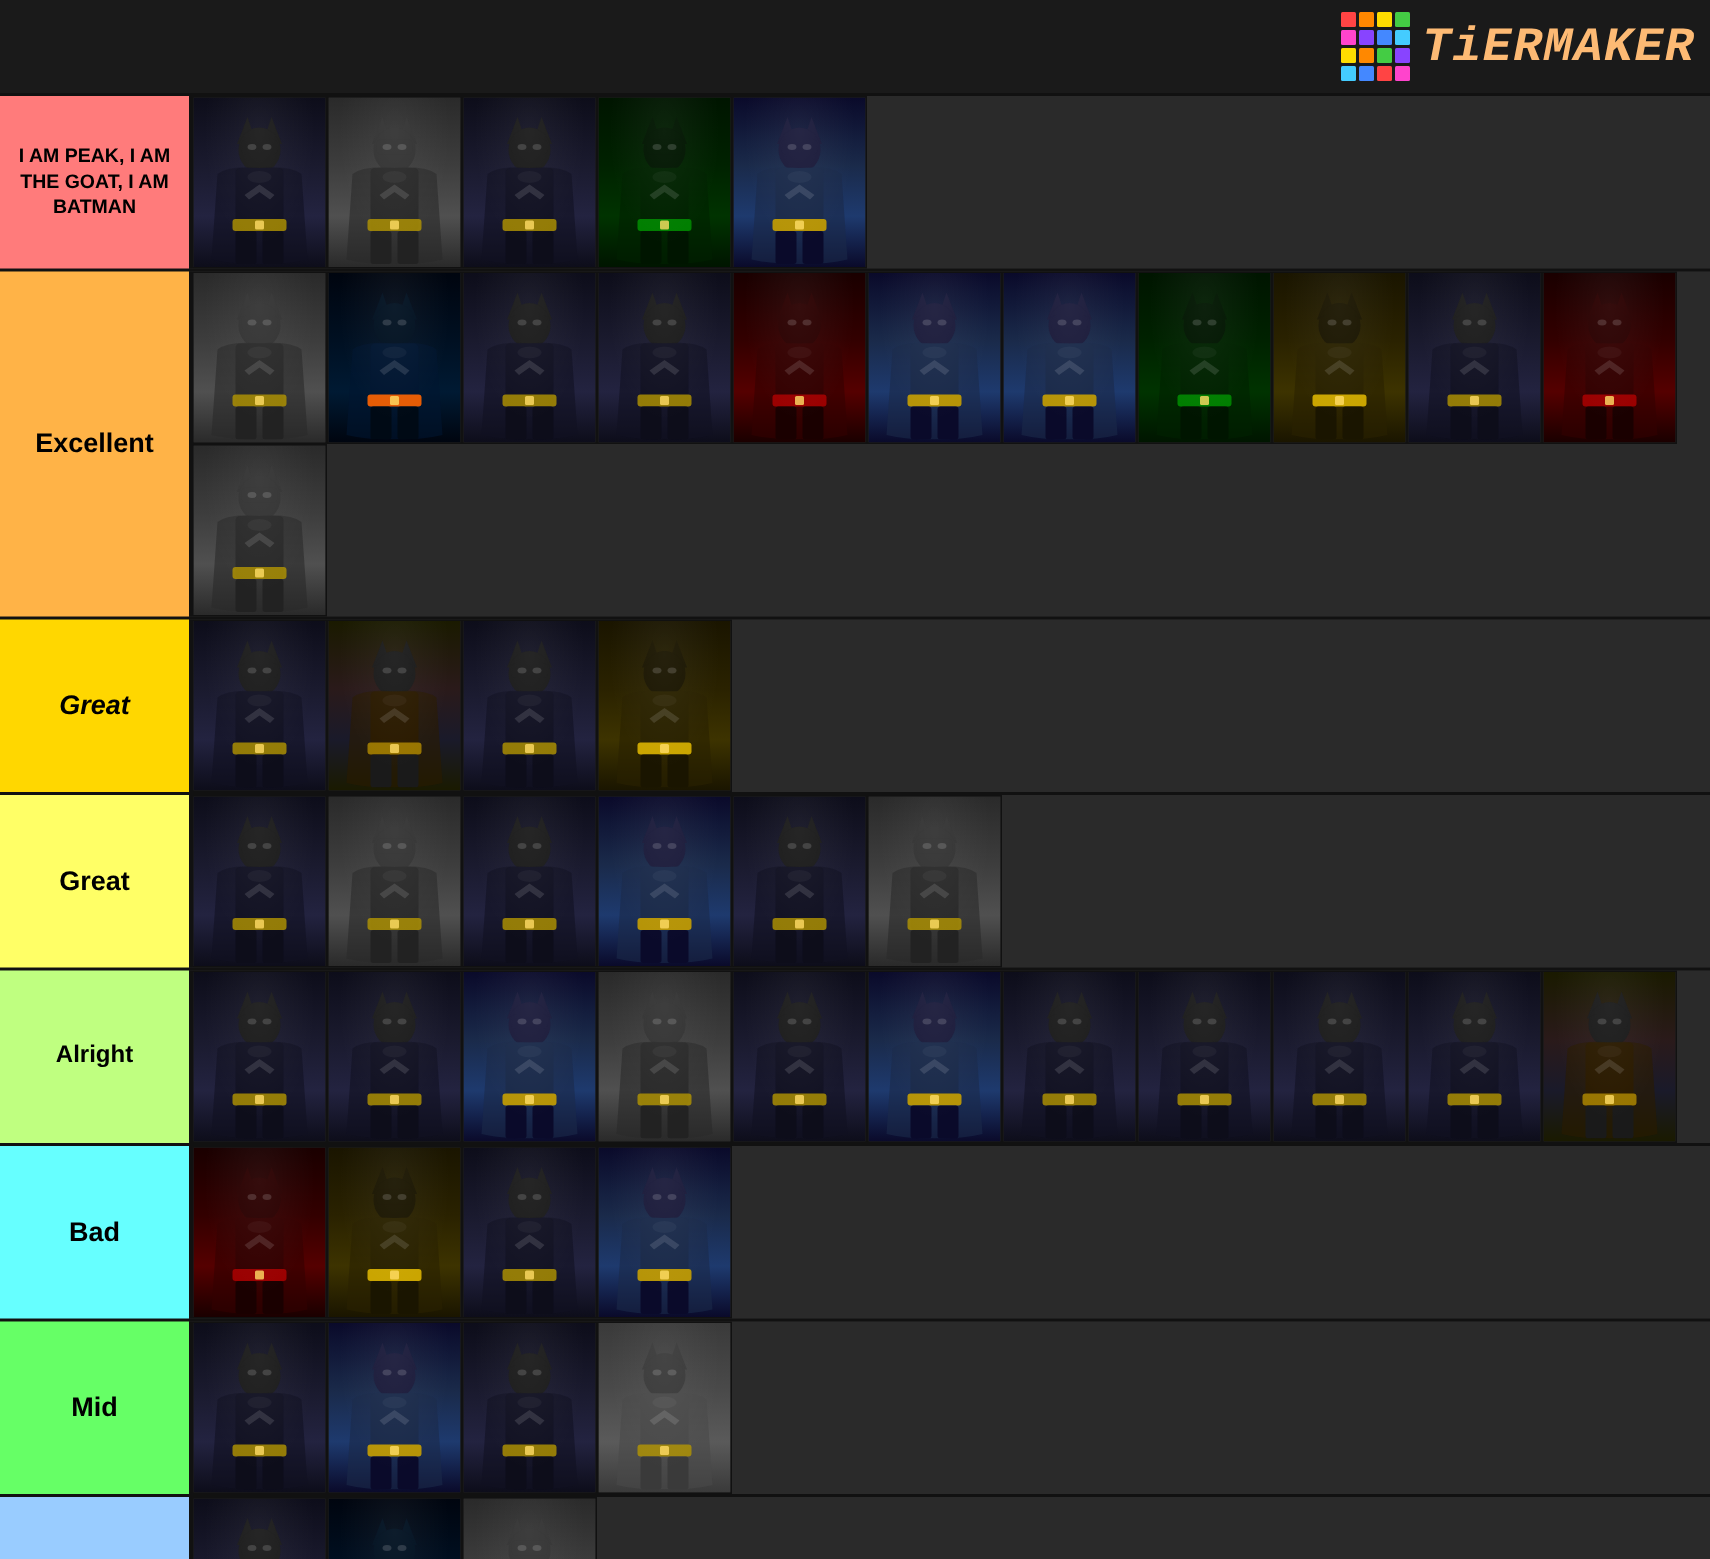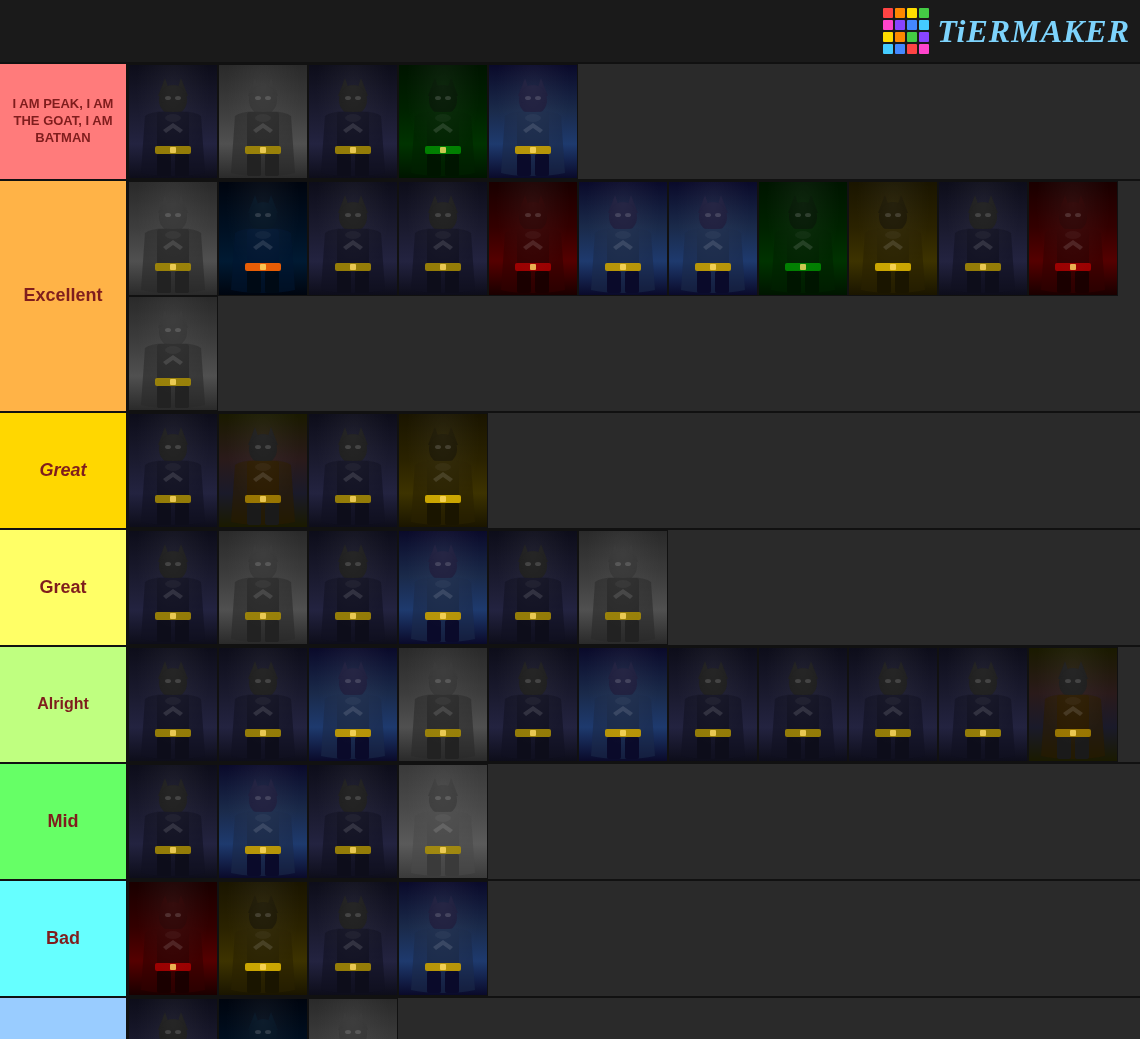--- a/index.html
+++ b/index.html
@@ -22,21 +22,21 @@
 
     .tier-label {
       width: 126px;
       min-width: 126px;
       display: flex;
       align-items: center;
       justify-content: center;
       text-align: center;
       font-weight: bold;
       font-size: 18px;
-      color: #7f1d1d;
+      color: #000000;
       padding: 8px;
       flex-shrink: 0;
     }
 
     .tier-items {
       display: flex;
       flex-wrap: wrap;
       flex: 1;
       background: #2a2a2a;
       border-left: 2px solid #111;
@@ -130,21 +130,21 @@
         <div class="logo-dot" style="background: rgb(68, 204, 255);"></div>
         <div class="logo-dot" style="background: rgb(255, 221, 0);"></div>
         <div class="logo-dot" style="background: rgb(255, 136, 0);"></div>
         <div class="logo-dot" style="background: rgb(68, 204, 68);"></div>
         <div class="logo-dot" style="background: rgb(136, 68, 255);"></div>
         <div class="logo-dot" style="background: rgb(68, 204, 255);"></div>
         <div class="logo-dot" style="background: rgb(68, 136, 255);"></div>
         <div class="logo-dot" style="background: rgb(255, 68, 68);"></div>
         <div class="logo-dot" style="background: rgb(255, 68, 204);"></div>
       </div>
-    <div style="color:#7dd3fc; font-size:32px; font-weight:900; font-style:italic; letter-spacing:1px; font-family: Liberation Serif, serif;">
+    <div style="color:#fdba74; font-size:32px; font-weight:900; font-style:italic; letter-spacing:1px; font-family: Liberation Mono, monospace;">
       <span>TiER</span><span>MAKER</span>
     </div>
   </div>
 </div>
 
 <div class="tier-table" id="tier-table">
     <div class="tier-row">
       <div class="tier-label" style="background: rgb(255, 123, 123);">
         <span style="font-size:13px; font-weight:bold; line-height:1.3;">I AM PEAK, I AM THE GOAT, I AM BATMAN</span>
       </div>
@@ -1351,20 +1351,151 @@
         <rect x="24" y="86" width="14" height="22" rx="2" fill="#1a1a1a"></rect>
         <rect x="42" y="86" width="14" height="22" rx="2" fill="#1a1a1a"></rect>
 
         <ellipse cx="40" cy="50" rx="8" ry="4" fill="rgba(255,255,255,0.04)"></ellipse>
       </svg>
     </div>
   </div>
       </div>
     </div>
     <div class="tier-row">
+      <div class="tier-label" style="background: rgb(102, 255, 255);">
+        <span style="font-size:18px; font-weight:bold; line-height:1.3;">Bad</span>
+      </div>
+      <div class="tier-items">
+        <div class="item-slot">
+    <div class="costume-inner" style="background: linear-gradient(180deg, #1a0000 0%, #330000 40%, #550000 70%, #1a0000 100%);">
+      <svg width="80" height="108" viewBox="0 0 80 108" xmlns="http://www.w3.org/2000/svg">
+
+        <polygon points="25,28 32,10 38,28" fill="#2a0000"></polygon>
+        <polygon points="55,28 48,10 42,28" fill="#2a0000"></polygon>
+
+        <ellipse cx="40" cy="32" rx="14" ry="15" fill="#2a0000"></ellipse>
+
+        <rect x="28" y="25" width="24" height="10" rx="3" fill="#2a0000"></rect>
+
+        <ellipse cx="35" cy="30" rx="3" ry="2" fill="rgba(255,255,255,0.15)"></ellipse>
+        <ellipse cx="45" cy="30" rx="3" ry="2" fill="rgba(255,255,255,0.15)"></ellipse>
+
+        <path d="M12,48 Q20,42 40,44 Q60,42 68,48 L72,105 Q60,108 40,108 Q20,108 8,105 Z" fill="#330000" opacity="0.6"></path>
+
+        <rect x="24" y="44" width="32" height="42" rx="3" fill="#330000"></rect>
+
+        <path d="M40,55 L30,62 L33,65 L40,60 L47,65 L50,62 Z" fill="rgba(255,255,255,0.12)"></path>
+
+        <rect x="22" y="78" width="36" height="8" rx="2" fill="rgba(180,0,0,0.8)"></rect>
+
+        <rect x="37" y="79" width="6" height="6" rx="1" fill="rgba(255,220,100,0.8)"></rect>
+
+        <rect x="24" y="86" width="14" height="22" rx="2" fill="#1a0000"></rect>
+        <rect x="42" y="86" width="14" height="22" rx="2" fill="#1a0000"></rect>
+
+        <ellipse cx="40" cy="50" rx="8" ry="4" fill="rgba(255,255,255,0.04)"></ellipse>
+      </svg>
+    </div>
+  </div>
+        <div class="item-slot">
+    <div class="costume-inner" style="background: linear-gradient(180deg, #1a1500 0%, #2a2200 40%, #3d3300 70%, #1a1500 100%);">
+      <svg width="80" height="108" viewBox="0 0 80 108" xmlns="http://www.w3.org/2000/svg">
+
+        <polygon points="25,28 32,10 38,28" fill="#1a1500"></polygon>
+        <polygon points="55,28 48,10 42,28" fill="#1a1500"></polygon>
+
+        <ellipse cx="40" cy="32" rx="14" ry="15" fill="#1a1500"></ellipse>
+
+        <rect x="28" y="25" width="24" height="10" rx="3" fill="#1a1500"></rect>
+
+        <ellipse cx="35" cy="30" rx="3" ry="2" fill="rgba(255,255,255,0.15)"></ellipse>
+        <ellipse cx="45" cy="30" rx="3" ry="2" fill="rgba(255,255,255,0.15)"></ellipse>
+
+        <path d="M12,48 Q20,42 40,44 Q60,42 68,48 L72,105 Q60,108 40,108 Q20,108 8,105 Z" fill="#2a2200" opacity="0.6"></path>
+
+        <rect x="24" y="44" width="32" height="42" rx="3" fill="#2a2200"></rect>
+
+        <path d="M40,55 L30,62 L33,65 L40,60 L47,65 L50,62 Z" fill="rgba(255,255,255,0.12)"></path>
+
+        <rect x="22" y="78" width="36" height="8" rx="2" fill="rgba(220,180,0,0.9)"></rect>
+
+        <rect x="37" y="79" width="6" height="6" rx="1" fill="rgba(255,220,100,0.8)"></rect>
+
+        <rect x="24" y="86" width="14" height="22" rx="2" fill="#1a1500"></rect>
+        <rect x="42" y="86" width="14" height="22" rx="2" fill="#1a1500"></rect>
+
+        <ellipse cx="40" cy="50" rx="8" ry="4" fill="rgba(255,255,255,0.04)"></ellipse>
+      </svg>
+    </div>
+  </div>
+        <div class="item-slot">
+    <div class="costume-inner" style="background: linear-gradient(180deg, #0d0d1a 0%, #1a1a2e 40%, #232340 70%, #0d0d1a 100%);">
+      <svg width="80" height="108" viewBox="0 0 80 108" xmlns="http://www.w3.org/2000/svg">
+
+        <polygon points="25,28 32,10 38,28" fill="#1a1a1a"></polygon>
+        <polygon points="55,28 48,10 42,28" fill="#1a1a1a"></polygon>
+
+        <ellipse cx="40" cy="32" rx="14" ry="15" fill="#1a1a1a"></ellipse>
+
+        <rect x="28" y="25" width="24" height="10" rx="3" fill="#1a1a1a"></rect>
+
+        <ellipse cx="35" cy="30" rx="3" ry="2" fill="rgba(255,255,255,0.15)"></ellipse>
+        <ellipse cx="45" cy="30" rx="3" ry="2" fill="rgba(255,255,255,0.15)"></ellipse>
+
+        <path d="M12,48 Q20,42 40,44 Q60,42 68,48 L72,105 Q60,108 40,108 Q20,108 8,105 Z" fill="#111122" opacity="0.6"></path>
+
+        <rect x="24" y="44" width="32" height="42" rx="3" fill="#111122"></rect>
+
+        <path d="M40,55 L30,62 L33,65 L40,60 L47,65 L50,62 Z" fill="rgba(255,255,255,0.12)"></path>
+
+        <rect x="22" y="78" width="36" height="8" rx="2" fill="rgba(180,150,0,0.8)"></rect>
+
+        <rect x="37" y="79" width="6" height="6" rx="1" fill="rgba(255,220,100,0.8)"></rect>
+
+        <rect x="24" y="86" width="14" height="22" rx="2" fill="#0d0d1a"></rect>
+        <rect x="42" y="86" width="14" height="22" rx="2" fill="#0d0d1a"></rect>
+
+        <ellipse cx="40" cy="50" rx="8" ry="4" fill="rgba(255,255,255,0.04)"></ellipse>
+      </svg>
+    </div>
+  </div>
+        <div class="item-slot">
+    <div class="costume-inner" style="background: linear-gradient(180deg, #0a0a2a 0%, #1a2a4a 40%, #1e3a6e 70%, #0a0a2a 100%);">
+      <svg width="80" height="108" viewBox="0 0 80 108" xmlns="http://www.w3.org/2000/svg">
+
+        <polygon points="25,28 32,10 38,28" fill="#1a1a3a"></polygon>
+        <polygon points="55,28 48,10 42,28" fill="#1a1a3a"></polygon>
+
+        <ellipse cx="40" cy="32" rx="14" ry="15" fill="#1a1a3a"></ellipse>
+
+        <rect x="28" y="25" width="24" height="10" rx="3" fill="#1a1a3a"></rect>
+
+        <ellipse cx="35" cy="30" rx="3" ry="2" fill="rgba(255,255,255,0.15)"></ellipse>
+        <ellipse cx="45" cy="30" rx="3" ry="2" fill="rgba(255,255,255,0.15)"></ellipse>
+
+        <path d="M12,48 Q20,42 40,44 Q60,42 68,48 L72,105 Q60,108 40,108 Q20,108 8,105 Z" fill="#1a2a4a" opacity="0.6"></path>
+
+        <rect x="24" y="44" width="32" height="42" rx="3" fill="#1a2a4a"></rect>
+
+        <path d="M40,55 L30,62 L33,65 L40,60 L47,65 L50,62 Z" fill="rgba(255,255,255,0.12)"></path>
+
+        <rect x="22" y="78" width="36" height="8" rx="2" fill="rgba(200,160,0,0.9)"></rect>
+
+        <rect x="37" y="79" width="6" height="6" rx="1" fill="rgba(255,220,100,0.8)"></rect>
+
+        <rect x="24" y="86" width="14" height="22" rx="2" fill="#0a0a2a"></rect>
+        <rect x="42" y="86" width="14" height="22" rx="2" fill="#0a0a2a"></rect>
+
+        <ellipse cx="40" cy="50" rx="8" ry="4" fill="rgba(255,255,255,0.04)"></ellipse>
+      </svg>
+    </div>
+  </div>
+      </div>
+    </div>
+    <div class="tier-row">
       <div class="tier-label" style="background: rgb(102, 255, 102);">
         <span style="font-size:18px; font-weight:bold; line-height:1.3;">Mid</span>
       </div>
       <div class="tier-items">
         <div class="item-slot">
     <div class="costume-inner" style="background: linear-gradient(180deg, #0d0d1a 0%, #1a1a2e 40%, #232340 70%, #0d0d1a 100%);">
       <svg width="80" height="108" viewBox="0 0 80 108" xmlns="http://www.w3.org/2000/svg">
 
         <polygon points="25,28 32,10 38,28" fill="#1a1a1a"></polygon>
         <polygon points="55,28 48,10 42,28" fill="#1a1a1a"></polygon>
@@ -1482,151 +1613,20 @@
         <rect x="24" y="86" width="14" height="22" rx="2" fill="#3a3a3a"></rect>
         <rect x="42" y="86" width="14" height="22" rx="2" fill="#3a3a3a"></rect>
 
         <ellipse cx="40" cy="50" rx="8" ry="4" fill="rgba(255,255,255,0.04)"></ellipse>
       </svg>
     </div>
   </div>
       </div>
     </div>
     <div class="tier-row">
-      <div class="tier-label" style="background: rgb(102, 255, 255);">
-        <span style="font-size:18px; font-weight:bold; line-height:1.3;">Bad</span>
-      </div>
-      <div class="tier-items">
-        <div class="item-slot">
-    <div class="costume-inner" style="background: linear-gradient(180deg, #1a0000 0%, #330000 40%, #550000 70%, #1a0000 100%);">
-      <svg width="80" height="108" viewBox="0 0 80 108" xmlns="http://www.w3.org/2000/svg">
-
-        <polygon points="25,28 32,10 38,28" fill="#2a0000"></polygon>
-        <polygon points="55,28 48,10 42,28" fill="#2a0000"></polygon>
-
-        <ellipse cx="40" cy="32" rx="14" ry="15" fill="#2a0000"></ellipse>
-
-        <rect x="28" y="25" width="24" height="10" rx="3" fill="#2a0000"></rect>
-
-        <ellipse cx="35" cy="30" rx="3" ry="2" fill="rgba(255,255,255,0.15)"></ellipse>
-        <ellipse cx="45" cy="30" rx="3" ry="2" fill="rgba(255,255,255,0.15)"></ellipse>
-
-        <path d="M12,48 Q20,42 40,44 Q60,42 68,48 L72,105 Q60,108 40,108 Q20,108 8,105 Z" fill="#330000" opacity="0.6"></path>
-
-        <rect x="24" y="44" width="32" height="42" rx="3" fill="#330000"></rect>
-
-        <path d="M40,55 L30,62 L33,65 L40,60 L47,65 L50,62 Z" fill="rgba(255,255,255,0.12)"></path>
-
-        <rect x="22" y="78" width="36" height="8" rx="2" fill="rgba(180,0,0,0.8)"></rect>
-
-        <rect x="37" y="79" width="6" height="6" rx="1" fill="rgba(255,220,100,0.8)"></rect>
-
-        <rect x="24" y="86" width="14" height="22" rx="2" fill="#1a0000"></rect>
-        <rect x="42" y="86" width="14" height="22" rx="2" fill="#1a0000"></rect>
-
-        <ellipse cx="40" cy="50" rx="8" ry="4" fill="rgba(255,255,255,0.04)"></ellipse>
-      </svg>
-    </div>
-  </div>
-        <div class="item-slot">
-    <div class="costume-inner" style="background: linear-gradient(180deg, #1a1500 0%, #2a2200 40%, #3d3300 70%, #1a1500 100%);">
-      <svg width="80" height="108" viewBox="0 0 80 108" xmlns="http://www.w3.org/2000/svg">
-
-        <polygon points="25,28 32,10 38,28" fill="#1a1500"></polygon>
-        <polygon points="55,28 48,10 42,28" fill="#1a1500"></polygon>
-
-        <ellipse cx="40" cy="32" rx="14" ry="15" fill="#1a1500"></ellipse>
-
-        <rect x="28" y="25" width="24" height="10" rx="3" fill="#1a1500"></rect>
-
-        <ellipse cx="35" cy="30" rx="3" ry="2" fill="rgba(255,255,255,0.15)"></ellipse>
-        <ellipse cx="45" cy="30" rx="3" ry="2" fill="rgba(255,255,255,0.15)"></ellipse>
-
-        <path d="M12,48 Q20,42 40,44 Q60,42 68,48 L72,105 Q60,108 40,108 Q20,108 8,105 Z" fill="#2a2200" opacity="0.6"></path>
-
-        <rect x="24" y="44" width="32" height="42" rx="3" fill="#2a2200"></rect>
-
-        <path d="M40,55 L30,62 L33,65 L40,60 L47,65 L50,62 Z" fill="rgba(255,255,255,0.12)"></path>
-
-        <rect x="22" y="78" width="36" height="8" rx="2" fill="rgba(220,180,0,0.9)"></rect>
-
-        <rect x="37" y="79" width="6" height="6" rx="1" fill="rgba(255,220,100,0.8)"></rect>
-
-        <rect x="24" y="86" width="14" height="22" rx="2" fill="#1a1500"></rect>
-        <rect x="42" y="86" width="14" height="22" rx="2" fill="#1a1500"></rect>
-
-        <ellipse cx="40" cy="50" rx="8" ry="4" fill="rgba(255,255,255,0.04)"></ellipse>
-      </svg>
-    </div>
-  </div>
-        <div class="item-slot">
-    <div class="costume-inner" style="background: linear-gradient(180deg, #0d0d1a 0%, #1a1a2e 40%, #232340 70%, #0d0d1a 100%);">
-      <svg width="80" height="108" viewBox="0 0 80 108" xmlns="http://www.w3.org/2000/svg">
-
-        <polygon points="25,28 32,10 38,28" fill="#1a1a1a"></polygon>
-        <polygon points="55,28 48,10 42,28" fill="#1a1a1a"></polygon>
-
-        <ellipse cx="40" cy="32" rx="14" ry="15" fill="#1a1a1a"></ellipse>
-
-        <rect x="28" y="25" width="24" height="10" rx="3" fill="#1a1a1a"></rect>
-
-        <ellipse cx="35" cy="30" rx="3" ry="2" fill="rgba(255,255,255,0.15)"></ellipse>
-        <ellipse cx="45" cy="30" rx="3" ry="2" fill="rgba(255,255,255,0.15)"></ellipse>
-
-        <path d="M12,48 Q20,42 40,44 Q60,42 68,48 L72,105 Q60,108 40,108 Q20,108 8,105 Z" fill="#111122" opacity="0.6"></path>
-
-        <rect x="24" y="44" width="32" height="42" rx="3" fill="#111122"></rect>
-
-        <path d="M40,55 L30,62 L33,65 L40,60 L47,65 L50,62 Z" fill="rgba(255,255,255,0.12)"></path>
-
-        <rect x="22" y="78" width="36" height="8" rx="2" fill="rgba(180,150,0,0.8)"></rect>
-
-        <rect x="37" y="79" width="6" height="6" rx="1" fill="rgba(255,220,100,0.8)"></rect>
-
-        <rect x="24" y="86" width="14" height="22" rx="2" fill="#0d0d1a"></rect>
-        <rect x="42" y="86" width="14" height="22" rx="2" fill="#0d0d1a"></rect>
-
-        <ellipse cx="40" cy="50" rx="8" ry="4" fill="rgba(255,255,255,0.04)"></ellipse>
-      </svg>
-    </div>
-  </div>
-        <div class="item-slot">
-    <div class="costume-inner" style="background: linear-gradient(180deg, #0a0a2a 0%, #1a2a4a 40%, #1e3a6e 70%, #0a0a2a 100%);">
-      <svg width="80" height="108" viewBox="0 0 80 108" xmlns="http://www.w3.org/2000/svg">
-
-        <polygon points="25,28 32,10 38,28" fill="#1a1a3a"></polygon>
-        <polygon points="55,28 48,10 42,28" fill="#1a1a3a"></polygon>
-
-        <ellipse cx="40" cy="32" rx="14" ry="15" fill="#1a1a3a"></ellipse>
-
-        <rect x="28" y="25" width="24" height="10" rx="3" fill="#1a1a3a"></rect>
-
-        <ellipse cx="35" cy="30" rx="3" ry="2" fill="rgba(255,255,255,0.15)"></ellipse>
-        <ellipse cx="45" cy="30" rx="3" ry="2" fill="rgba(255,255,255,0.15)"></ellipse>
-
-        <path d="M12,48 Q20,42 40,44 Q60,42 68,48 L72,105 Q60,108 40,108 Q20,108 8,105 Z" fill="#1a2a4a" opacity="0.6"></path>
-
-        <rect x="24" y="44" width="32" height="42" rx="3" fill="#1a2a4a"></rect>
-
-        <path d="M40,55 L30,62 L33,65 L40,60 L47,65 L50,62 Z" fill="rgba(255,255,255,0.12)"></path>
-
-        <rect x="22" y="78" width="36" height="8" rx="2" fill="rgba(200,160,0,0.9)"></rect>
-
-        <rect x="37" y="79" width="6" height="6" rx="1" fill="rgba(255,220,100,0.8)"></rect>
-
-        <rect x="24" y="86" width="14" height="22" rx="2" fill="#0a0a2a"></rect>
-        <rect x="42" y="86" width="14" height="22" rx="2" fill="#0a0a2a"></rect>
-
-        <ellipse cx="40" cy="50" rx="8" ry="4" fill="rgba(255,255,255,0.04)"></ellipse>
-      </svg>
-    </div>
-  </div>
-      </div>
-    </div>
-    <div class="tier-row">
       <div class="tier-label" style="background: rgb(153, 204, 255);"></div>
       <div class="tier-items">
         <div class="item-slot">
     <div class="costume-inner" style="background: linear-gradient(180deg, #0d0d1a 0%, #1a1a2e 40%, #232340 70%, #0d0d1a 100%);">
       <svg width="80" height="108" viewBox="0 0 80 108" xmlns="http://www.w3.org/2000/svg">
 
         <polygon points="25,28 32,10 38,28" fill="#1a1a1a"></polygon>
         <polygon points="55,28 48,10 42,28" fill="#1a1a1a"></polygon>
 
         <ellipse cx="40" cy="32" rx="14" ry="15" fill="#1a1a1a"></ellipse>

